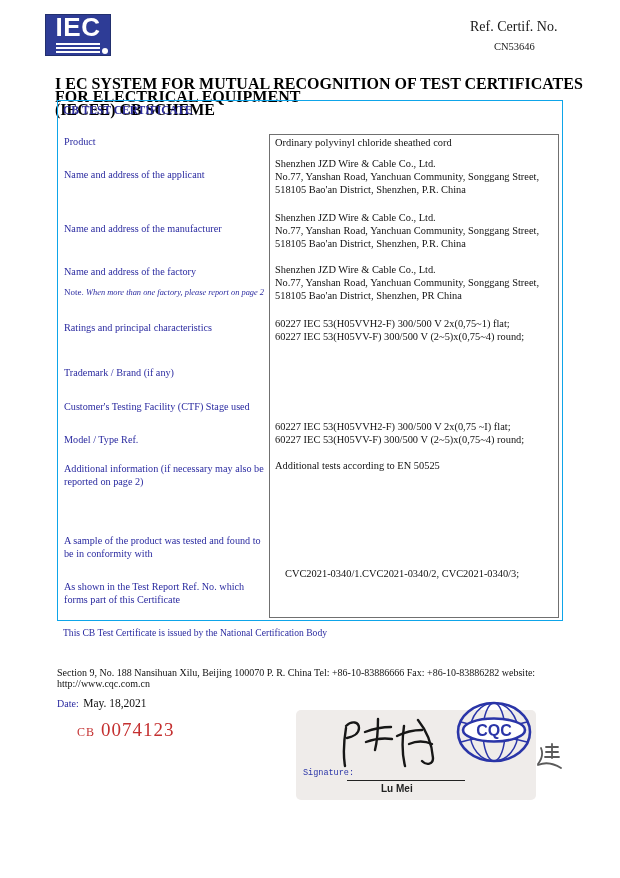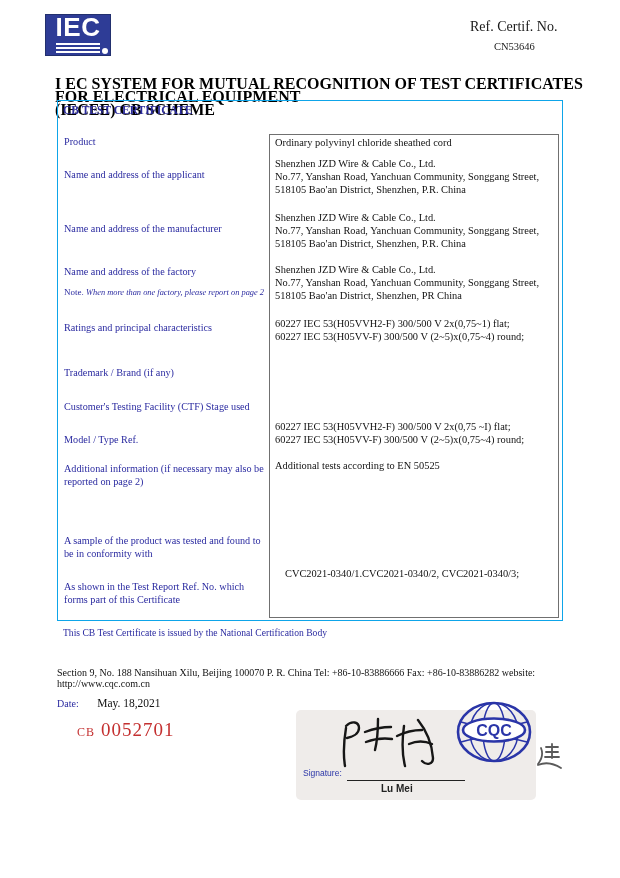--- a/index.html
+++ b/index.html
@@ -32,29 +32,29 @@
   .note-line{left:6px;width:205px;color:#2a2aa0;font-size:9px;}
   .note-line .em{font-style:italic;font-size:8.4px;}
   .indent{padding-left:10px;}
 
   
   .issued-by{left:63px;top:627px;color:#2a2aa0;font-size:9.6px;}
   .cqcc-name{left:57px;top:649px;font-weight:bold;font-size:11.5px;color:#000;}
   .cqcc-address{left:57px;top:667px;font-size:10px;color:#111;}
   .date-row{left:57px;top:697px;font-size:10px;}
   .date-label{color:#2a2aa0;font-size:10px;}
-  .date-value{color:#111;font-size:11.5px;margin-left:16px;}
+  .date-value{color:#111;font-size:11.5px;margin-left:2px;}
   .cb-row{left:57px;top:719px;display:flex;align-items:baseline;color:#c43030;margin-left:20px;}
   .cb-prefix{font-size:12px;letter-spacing:1px;}
   .cb-number{font-size:19px;margin-left:6px;letter-spacing:1px;}
 
   
   .sig-patch{left:296px;top:710px;width:240px;height:90px;background:#efecea;border-radius:5px;}
   .sig-script{left:332px;top:714px;}
-  .sig-label{left:303px;top:768px;color:#2a35a8;font-size:8.5px;font-family:Liberation Sans, sans-serif;}
+  .sig-label{left:303px;top:768px;color:#2a35a8;font-size:8.5px;font-family:Liberation Mono, monospace;}
   .sig-line{left:347px;top:780px;width:118px;border-top:1.6px solid #222;}
   .sig-name{left:381px;top:783px;font-size:10px;color:#222;font-family:"Liberation Sans","DejaVu Sans",sans-serif;font-weight:bold;}
   .cqc-logo{left:455px;top:700px;}
   .stamp-char{left:536px;top:742px;}
 </style>
 </head>
 <body>
 
 <div class="page">
 
@@ -142,21 +142,21 @@
   <div class="abs issued-by">This CB Test Certificate is issued by the National Certification Body</div>
   <div class="abs cqcc-address">Section 9, No. 188 Nansihuan Xilu, Beijing 100070 P. R. China Tel: +86-10-83886666 Fax: +86-10-83886282 website: http://www.cqc.com.cn</div>
 
   <div class="abs date-row">
     <span class="date-label">Date:</span>
     <span class="date-value">May. 18,2021</span>
   </div>
 
   <div class="abs cb-row">
     <span class="cb-prefix">CB</span>
-    <span class="cb-number">0052701</span>
+    <span class="cb-number">0074123</span>
   </div>
 
   <div class="abs sig-patch"></div>
 
   <svg class="abs sig-script" width="118" height="56" viewBox="0 0 118 56">
     <g fill="none" stroke="#161616" stroke-width="2.4" stroke-linecap="round">
       <path d="M14,14 C12,26 11,40 13,52"></path>
       <path d="M14,12 C20,6 27,8 27,14 C27,20 20,23 15,24"></path>
       <path d="M33,18 C41,15 51,13 59,13"></path>
       <path d="M46,5 C46,16 45,28 43,36"></path>

